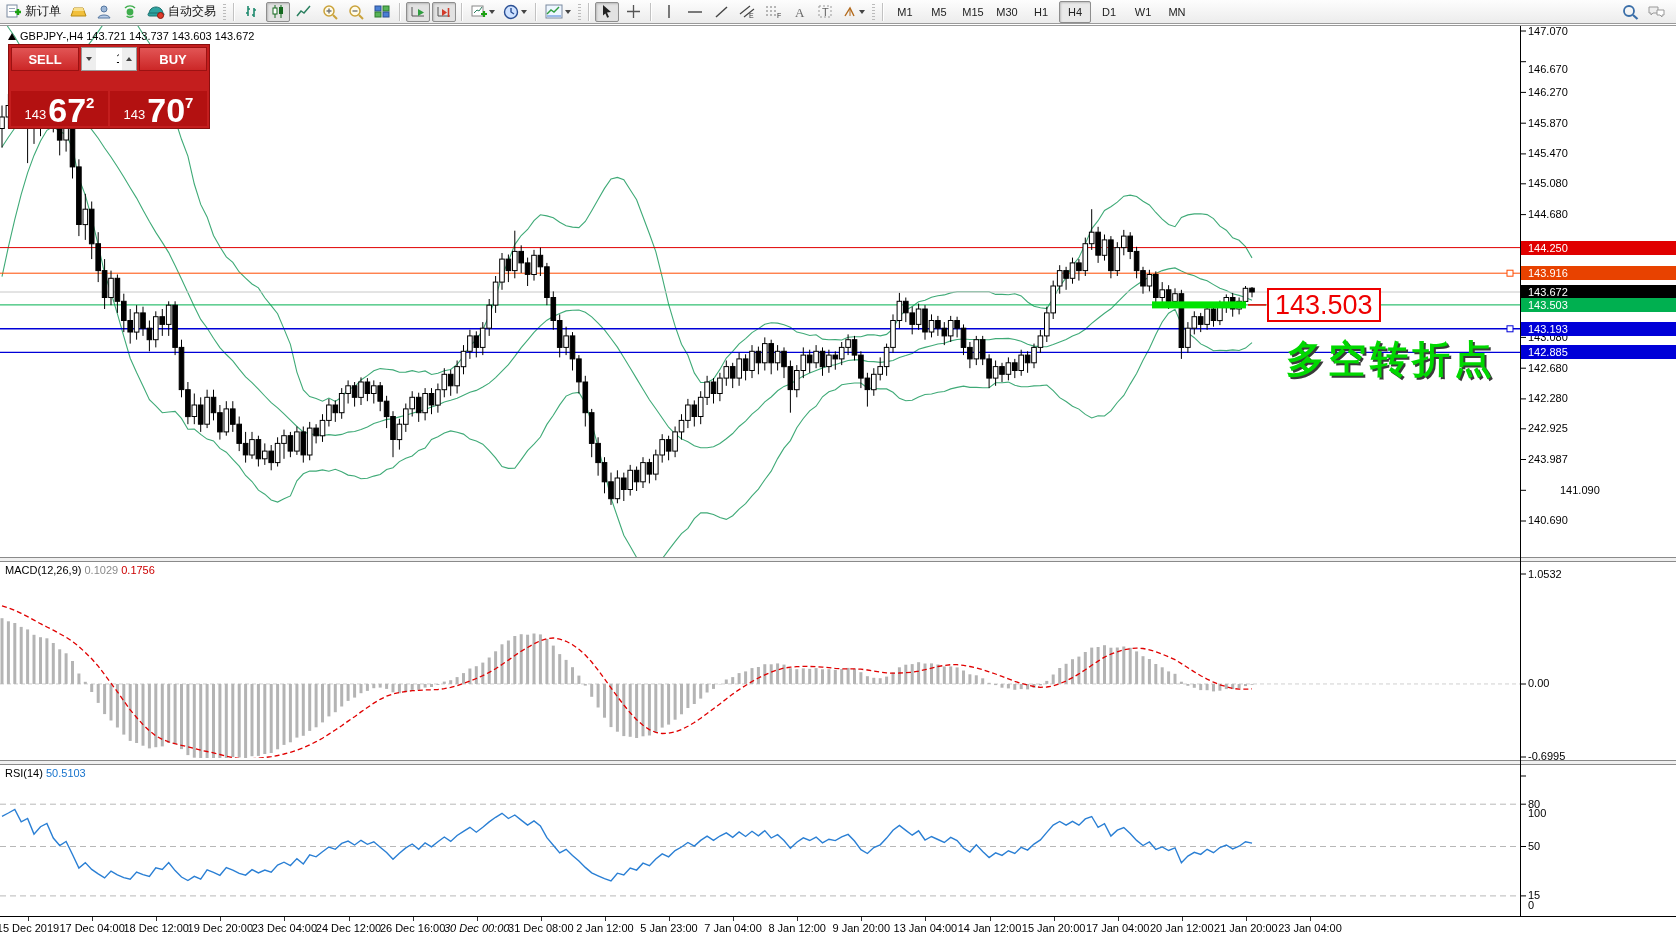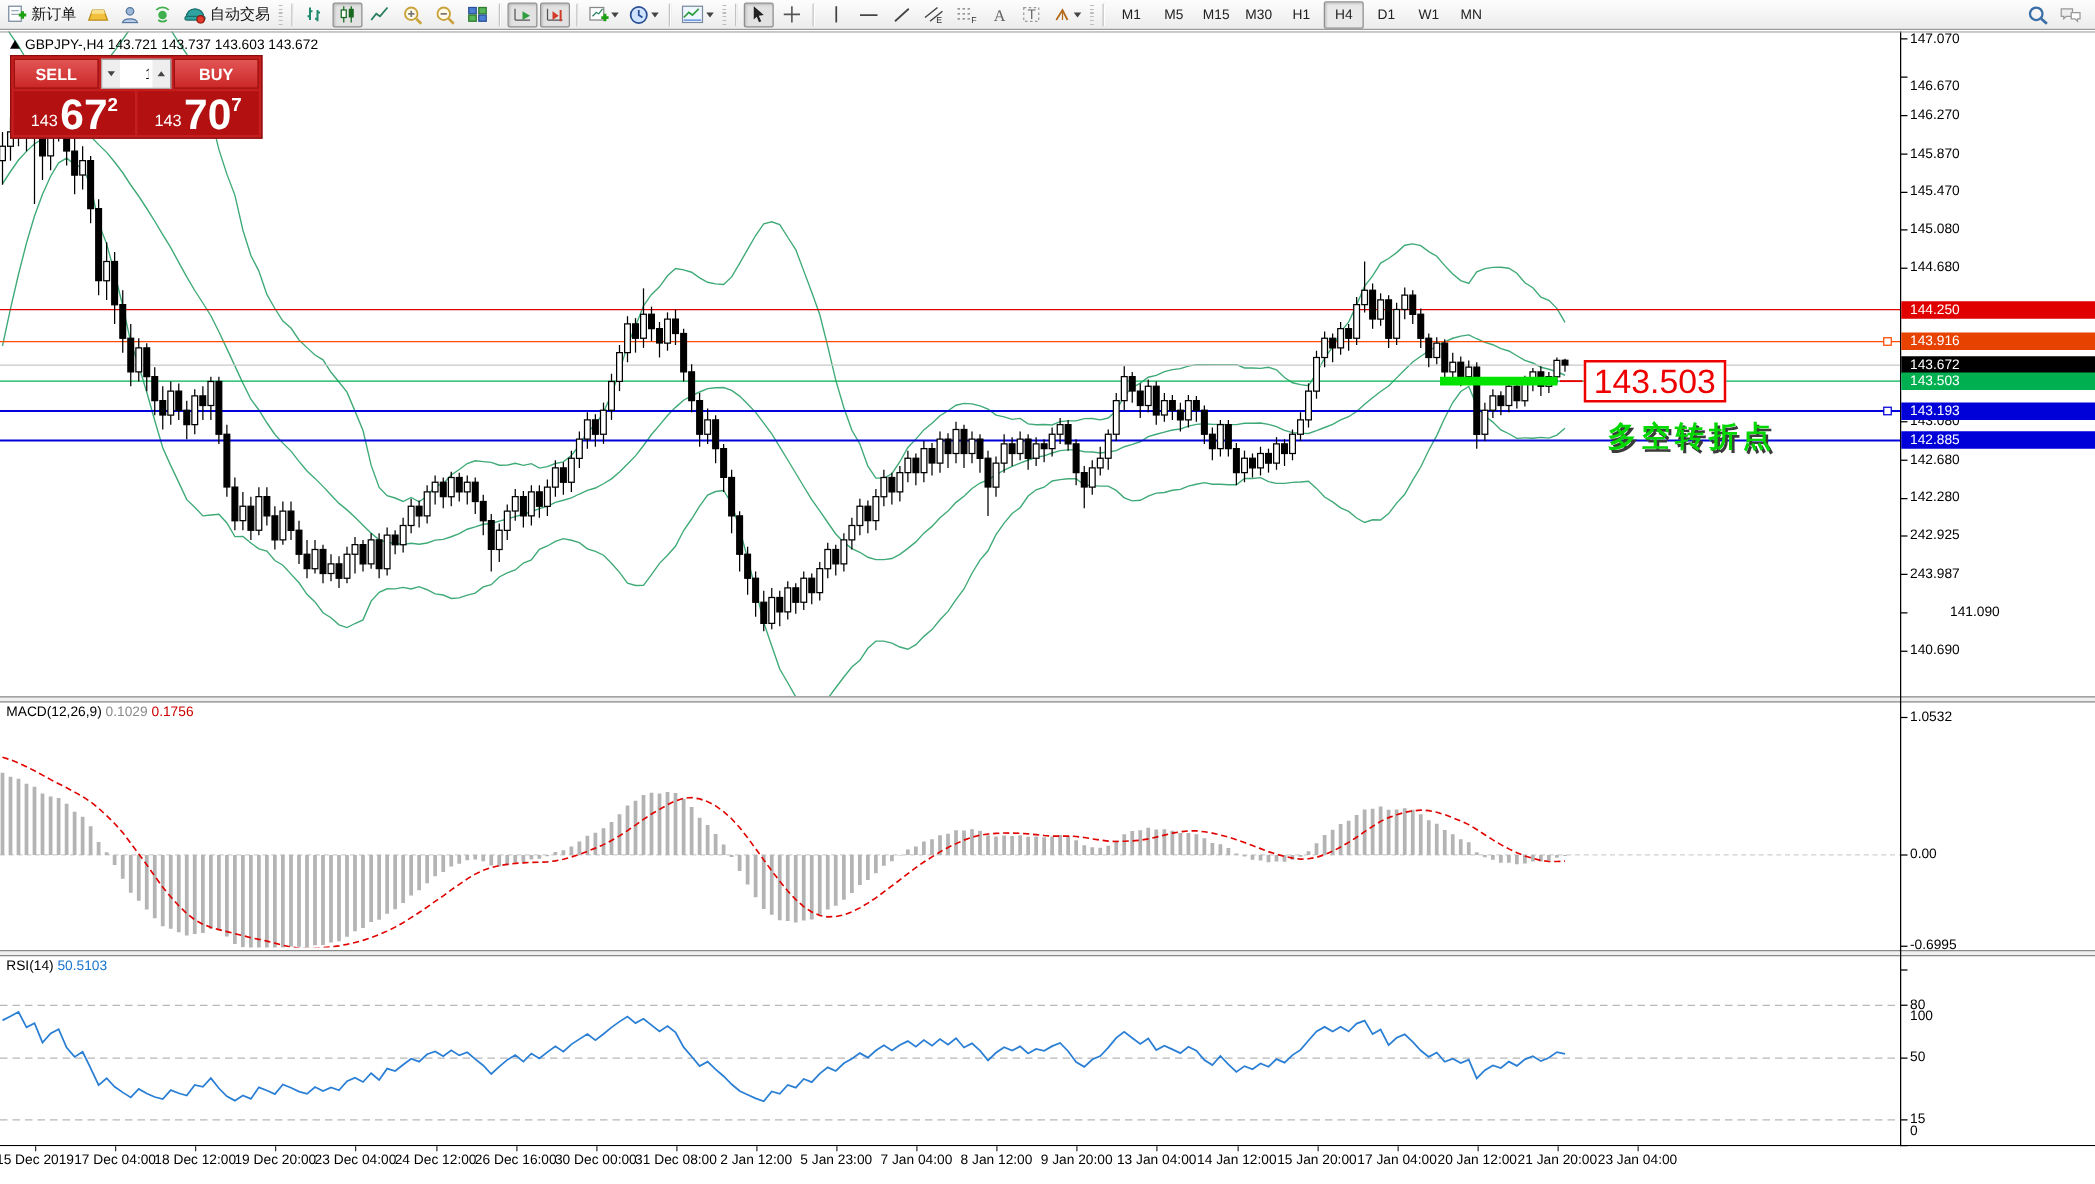--- a/index.html
+++ b/index.html
@@ -34,21 +34,21 @@
      box-sizing:border-box;padding:2px;}
   .tp-row1{display:flex;height:24px;gap:2px;}
   .tp-btn{flex:0 0 68px;background:linear-gradient(#e25555,#cc2727);color:#fff;font-size:13px;
      font-weight:bold;display:flex;align-items:center;justify-content:center;border:1px solid #9c1212;box-sizing:border-box;}
   .tp-vol{flex:1;display:flex;background:#fff;border:1px solid #999;box-sizing:border-box;}
   .tp-spin{width:14px;background:#eee;display:flex;align-items:center;justify-content:center;border:0;}
   .tp-spin .caret{margin:0;}
   .tp-spin .up{border-top:none;border-bottom:4px solid #444;}
   .tp-vol input{width:100%;border:0;outline:0;text-align:right;font-size:12px;padding-right:3px;
      font-family:inherit;background:#fff;padding-left:20px;}
-  .tp-row2{display:flex;height:35px;gap:2px;margin-top:2px;}
+  .tp-row2{display:flex;height:35px;gap:2px;margin-top:20px;}
   .tp-quote{flex:1;background:#b31111;color:#fff;display:flex;align-items:flex-end;justify-content:center;padding-bottom:1px;}
   .tp-quote .small{font-size:13px;margin-right:2px;margin-bottom:3px;}
   .tp-quote .big{font-size:34px;font-weight:bold;line-height:30px;}
   .tp-quote .sup{font-size:15px;font-weight:bold;margin-bottom:14px;}
   
   .ind-label{font-size:11px;color:#000;white-space:nowrap;}
   #macd-label{left:5px;top:564px;}
   #rsi-label{left:5px;top:767px;}
   .val-gray{color:#8a8a8a;} .val-red{color:#cc0000;} .val-blue{color:#1874cd;}
   
@@ -56,21 +56,21 @@
   .ax-tick{position:absolute;left:7px;font-size:11px;color:#000;white-space:nowrap;}
   .ax-badge{position:absolute;left:0;width:155px;height:14px;line-height:14px;color:#fff;
      font-size:11px;padding-left:7px;box-sizing:border-box;}
   
   #time-axis{left:0;top:917px;width:1676px;height:30px;background:#fff;}
   .t-label{position:absolute;top:5px;font-size:11px;color:#000;transform:translateX(-50%);white-space:nowrap;}
   .t-tick{position:absolute;top:0;width:1px;height:4px;background:#333;}
   
   #price-callout{border:2px solid #ee0000;background:#fff;color:#ee0000;font-size:27px;
      padding:0 6px;line-height:30px;}
-  #turning-point{color:#00d800;font-size:23px;font-weight:bold;letter-spacing:4px;
+  #turning-point{color:#00d800;font-size:38px;font-weight:bold;letter-spacing:4px;
      text-shadow:2px 2px 0 #3a3a3a;}
   .svg-ic{display:block;}
 </style>
 </head>
 <body>
 
 <div id="app">
 
   <div class="toolbar">
     <div class="tb-btn">
@@ -1025,21 +1025,21 @@
       <div class="t-label" style="left: 156.2px;">18 Dec 12:00</div>
       <div class="t-tick" style="left: 156.2px;"></div>
       <div class="t-label" style="left: 220.3px;">19 Dec 20:00</div>
       <div class="t-tick" style="left: 220.3px;"></div>
       <div class="t-label" style="left: 284.4px;">23 Dec 04:00</div>
       <div class="t-tick" style="left: 284.4px;"></div>
       <div class="t-label" style="left: 348.5px;">24 Dec 12:00</div>
       <div class="t-tick" style="left: 348.5px;"></div>
       <div class="t-label" style="left: 412.6px;">26 Dec 16:00</div>
       <div class="t-tick" style="left: 412.6px;"></div>
-      <div class="t-label" style="left: 476.7px;">30 Dec 00:00</div>
+      <div class="t-label" style="left: 476.7px; font-style: italic;">30 Dec 00:00</div>
       <div class="t-tick" style="left: 476.7px;"></div>
       <div class="t-label" style="left: 540.8px;">31 Dec 08:00</div>
       <div class="t-tick" style="left: 540.8px;"></div>
       <div class="t-label" style="left: 604.9px;">2 Jan 12:00</div>
       <div class="t-tick" style="left: 604.9px;"></div>
       <div class="t-label" style="left: 669px;">5 Jan 23:00</div>
       <div class="t-tick" style="left: 669px;"></div>
       <div class="t-label" style="left: 733.1px;">7 Jan 04:00</div>
       <div class="t-tick" style="left: 733.1px;"></div>
       <div class="t-label" style="left: 797.2px;">8 Jan 12:00</div>

